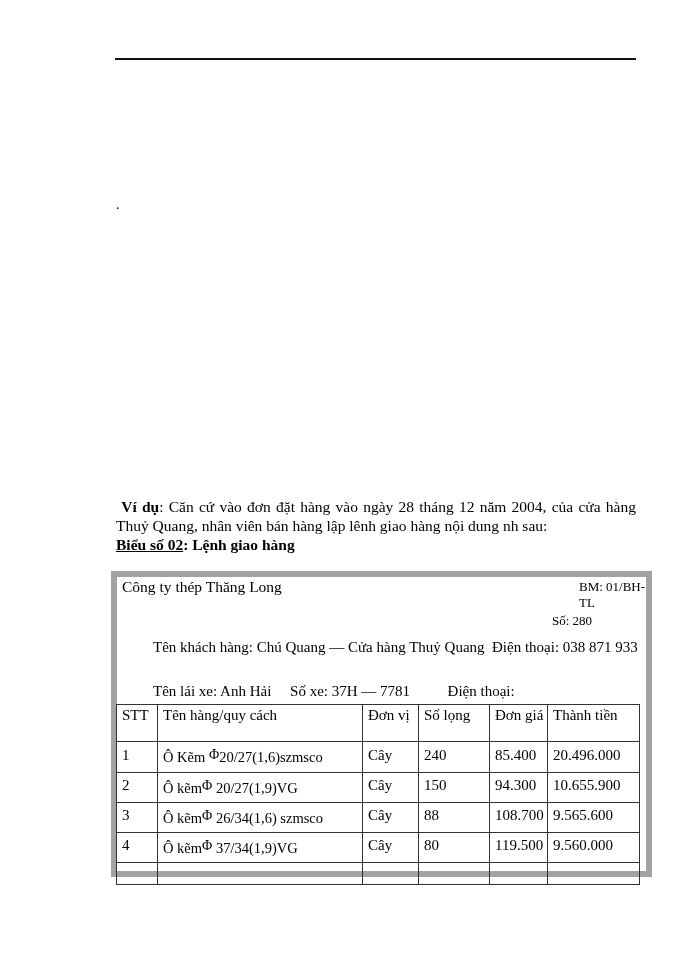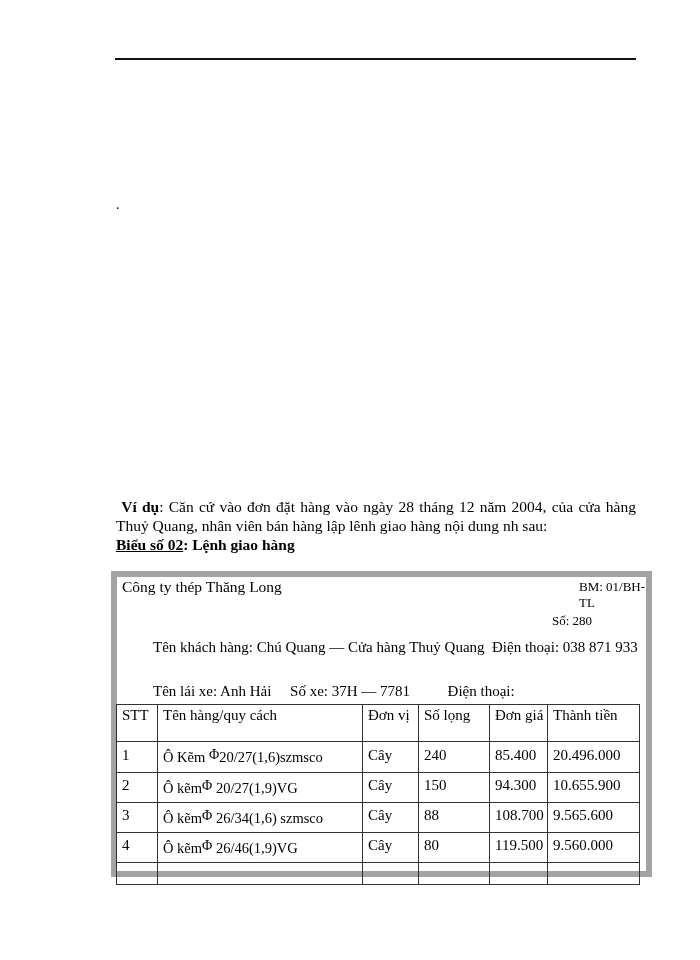--- a/index.html
+++ b/index.html
@@ -117,21 +117,21 @@
     <tr>
       <td>3</td>
       <td class="name"><span class="txt">Ô kẽm</span><span class="phi">Φ</span><span class="txt"> 26/34(1,6) szmsco</span></td>
       <td>Cây</td>
       <td>88</td>
       <td>108.700</td>
       <td>9.565.600</td>
     </tr>
     <tr>
       <td>4</td>
-      <td class="name"><span class="txt">Ô kẽm</span><span class="phi">Φ</span><span class="txt"> 26/46(1,9)VG</span></td>
+      <td class="name"><span class="txt">Ô kẽm</span><span class="phi">Φ</span><span class="txt"> 37/34(1,9)VG</span></td>
       <td>Cây</td>
       <td>80</td>
       <td>119.500</td>
       <td>9.560.000</td>
     </tr>
     <tr class="empty">
       <td></td>
       <td></td>
       <td></td>
       <td></td>

